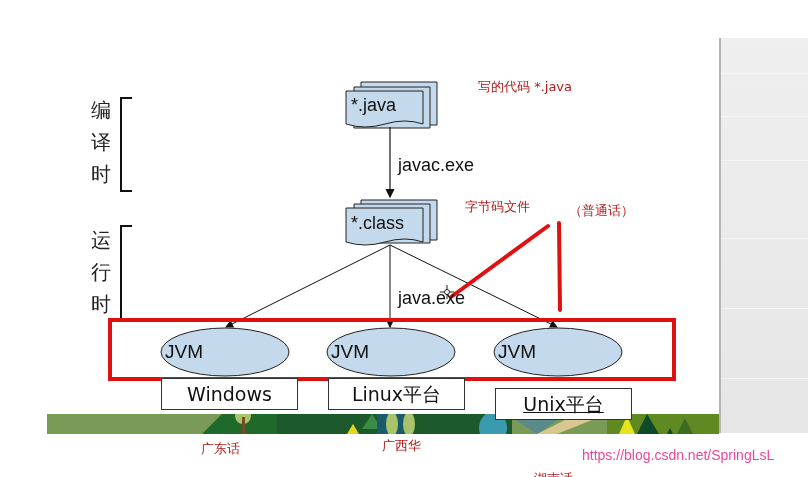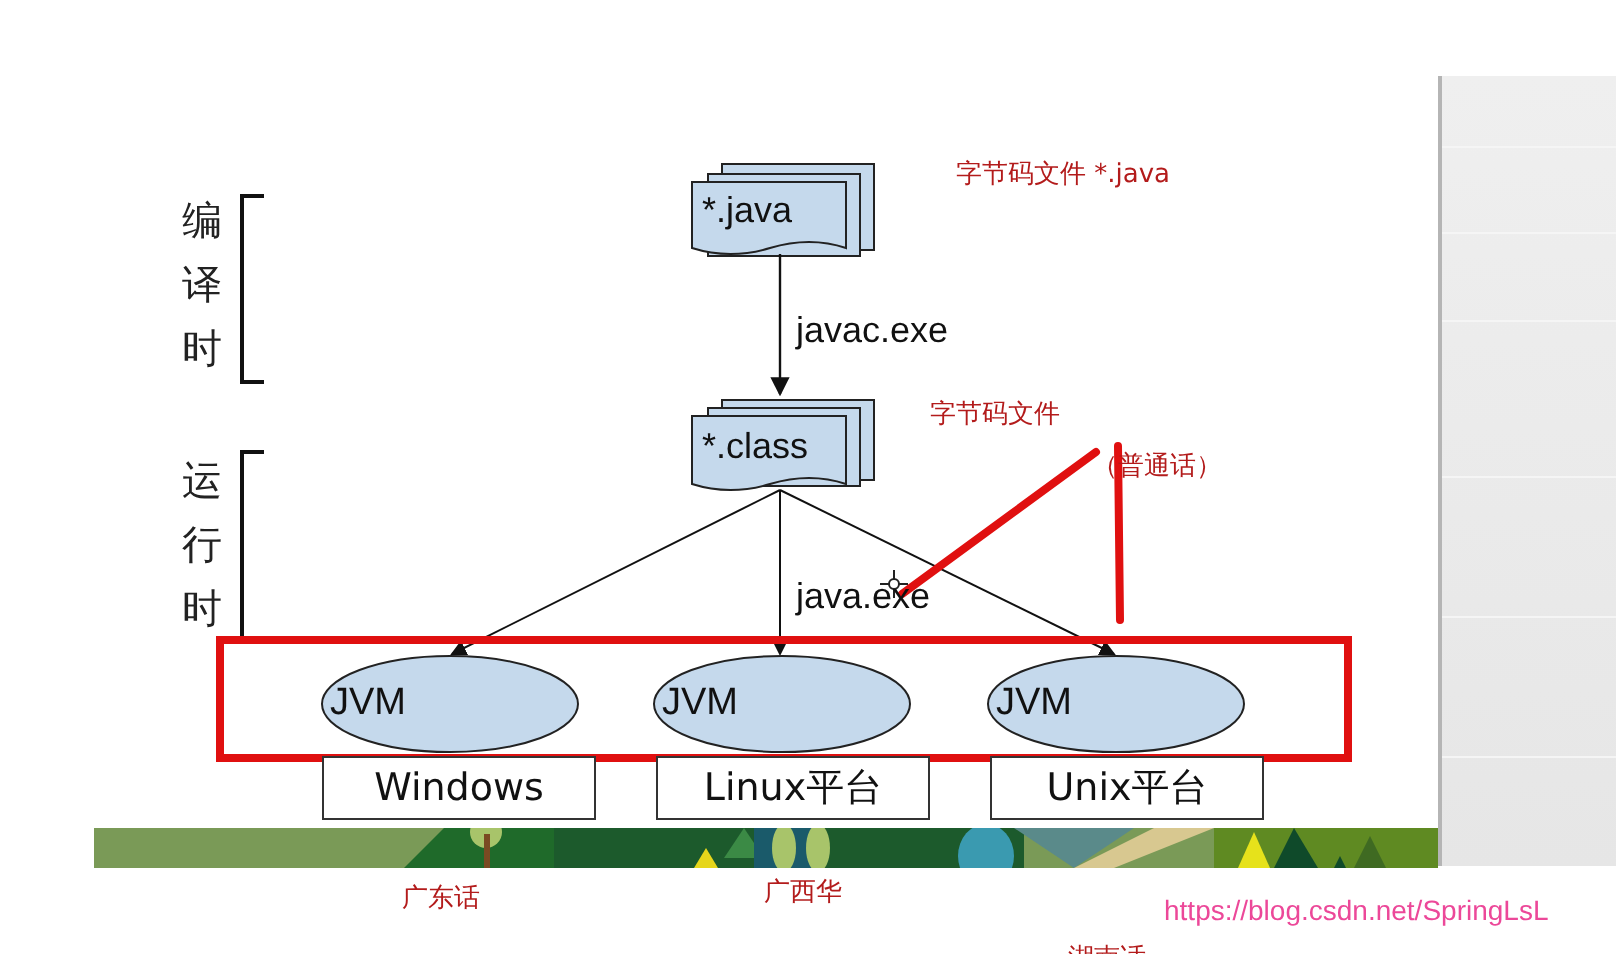--- a/index.html
+++ b/index.html
@@ -133,22 +133,22 @@
 
 <div class="edge-label" style="left:398px; top:155px;">javac.exe</div>
 <div class="edge-label" style="left:398px; top:288px;">java.exe</div>
 
 <div class="jvm-label" style="left:165px; top:341px;">JVM</div>
 <div class="jvm-label" style="left:331px; top:341px;">JVM</div>
 <div class="jvm-label" style="left:498px; top:341px;">JVM</div>
 
 <div class="platform-box" style="left:161px; top:378px; width:135px;">Windows</div>
 <div class="platform-box" style="left:328px; top:378px; width:135px;">Linux平台</div>
-<div class="platform-box" style="left:495px; top:378px; width:135px;">Unix平台</div>
+<div class="platform-box" style="left:495px; top:388px; width:135px;text-decoration:underline;">Unix平台</div>
 
-<div class="annot" style="left:478px; top:78px;">字节码文件 *.java</div>
+<div class="annot" style="left:478px; top:78px;">写的代码 *.java</div>
 <div class="annot" style="left:465px; top:198px;">字节码文件</div>
-<div class="annot" style="left:546px; top:202px;margin-top:22px;">（普通话）</div>
+<div class="annot" style="left:569px; top:202px;">（普通话）</div>
 <div class="annot" style="left:201px; top:440px;">广东话</div>
 <div class="annot" style="left:382px; top:437px;">广西华</div>
 <div class="annot" style="left:534px; top:446px;margin-top:24px;">湖南话</div>
 
 <div id="watermark">https://blog.csdn.net/SpringLsL</div>
 
 </body></html>

